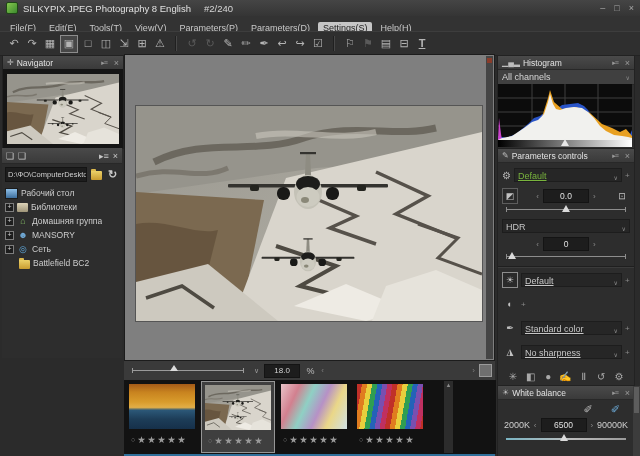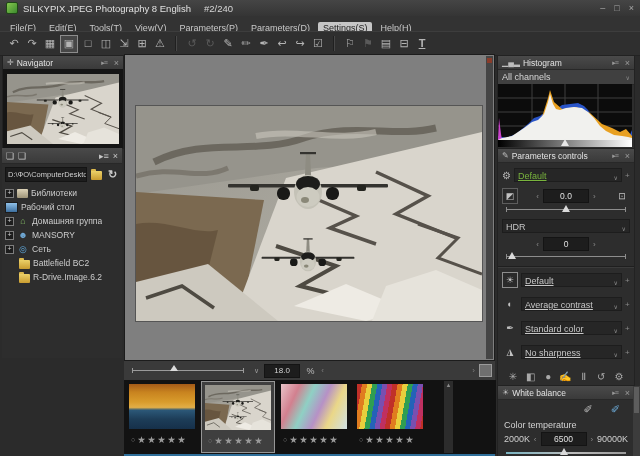--- a/index.html
+++ b/index.html
@@ -296,52 +296,47 @@
         <span>D:\ФО\ComputerDesktop</span>
 
       </span>
       <span class="fbtn">
           <span class="ti ti-folder"></span>
         </span>
       <span class="fbtn refresh">↻</span>
     </div>
     <div class="tree">
       <div class="trow">
+        <span class="ti ti-monitor"></span>
+        <span class="tlabel">Рабочий стол</span>
+      </div>
+      <div class="trow">
         <span class="expander">+</span>
         <span class="ti ti-lib"></span>
         <span class="tlabel">Библиотеки</span>
-      </div>
-      <div class="trow">
-        <span class="ti ti-monitor"></span>
-        <span class="tlabel">Рабочий стол</span>
       </div>
       <div class="trow">
         <span class="expander">+</span>
         <span class="ti-glyph ti-home">⌂</span>
         <span class="tlabel">Домашняя группа</span>
       </div>
       <div class="trow">
         <span class="expander">+</span>
         <span class="ti-glyph ti-user">☻</span>
         <span class="tlabel">MANSORY</span>
       </div>
       <div class="trow">
         <span class="expander">+</span>
         <span class="ti-glyph ti-net">◎</span>
         <span class="tlabel">Сеть</span>
       </div>
       <div class="trow">
         <span class="indent"></span>
         <span class="ti ti-folder"></span>
         <span class="tlabel">Battlefield BC2</span>
-      </div>
-      <div class="trow">
-        <span class="indent"></span>
-        <span class="ti ti-folder"></span>
-        <span class="tlabel">R-Drive.Image.6.2</span>
       </div>
     </div>
   </div>
 
   <div class="center">
     <div class="canvas">
       <svg class="photo" width="346" height="215" viewBox="0 0 346 215" preserveAspectRatio="none">
           <use href="#scene"></use>
         </svg>
       <div class="canvas-scroll">
@@ -488,24 +483,20 @@
     <div class="prow" style="margin-top:2px;">
       <span class="iconbox" style="border-color:#8d8d8d;">☀</span>
       <span class="ddl">
         <span class="lbl">Default</span>
         <span class="caret">∨</span>
       </span>
       <span class="plus">+</span>
     </div>
     <div class="prow" style="margin-top:8px;">
       <span class="iconbox flat">◐</span>
-      <span class="ddl">
-        <span class="lbl">Average contrast</span>
-        <span class="caret">∨</span>
-      </span>
       <span class="plus">+</span>
     </div>
     <div class="prow" style="margin-top:8px;">
       <span class="iconbox flat">✒</span>
       <span class="ddl">
         <span class="lbl">Standard color</span>
         <span class="caret">∨</span>
       </span>
       <span class="plus">+</span>
     </div>
@@ -542,21 +533,20 @@
     <div class="phead">
       <span class="pico">☀</span>
       <span class="ptitle">White balance</span>
       <span class="pctl">▸≡</span>
       <span class="pclose">×</span>
     </div>
     <div class="wb-droppers">
       <span class="dropper">✐</span>
       <span class="dropper blue">✐</span>
     </div>
-    <div class="wb-label">Color temperature</div>
     <div class="wb-scale">
       <span>2000K</span>
       <span class="spin">
         <span class="arr">‹</span>
         <span class="val">6500</span>
         <span class="arr">›</span>
       </span>
       <span>90000K</span>
     </div>
     <div class="wb-slider">

